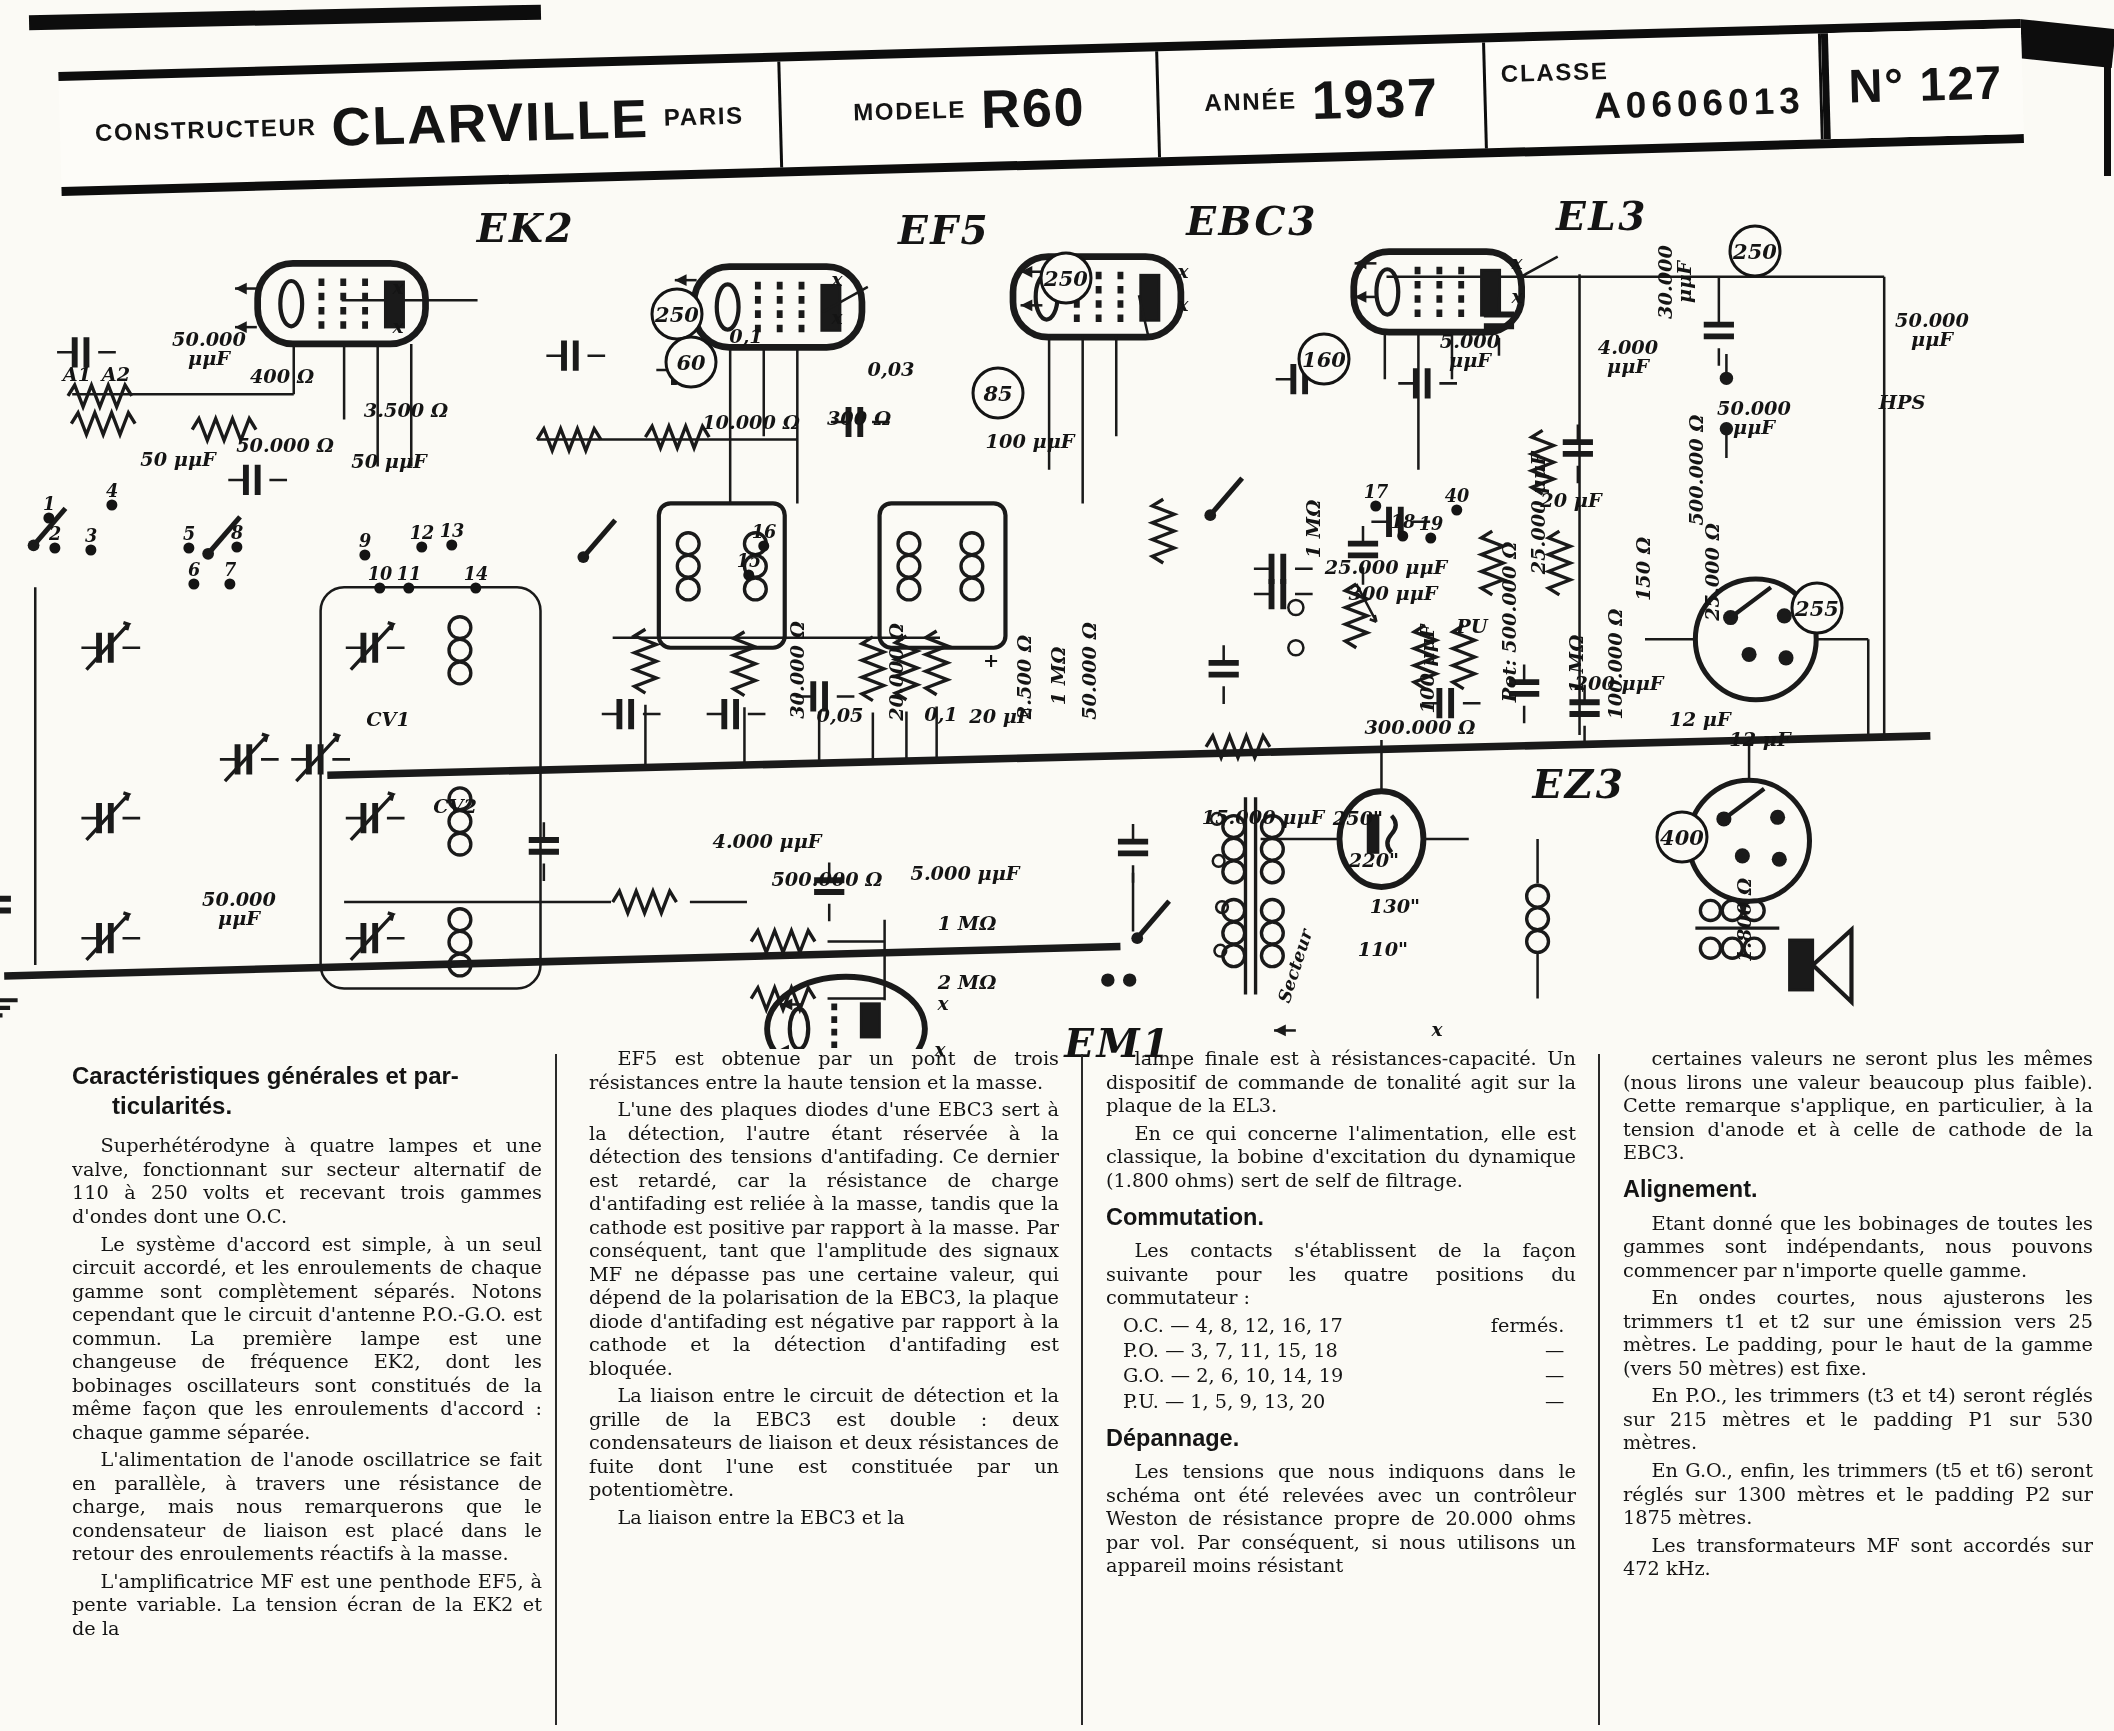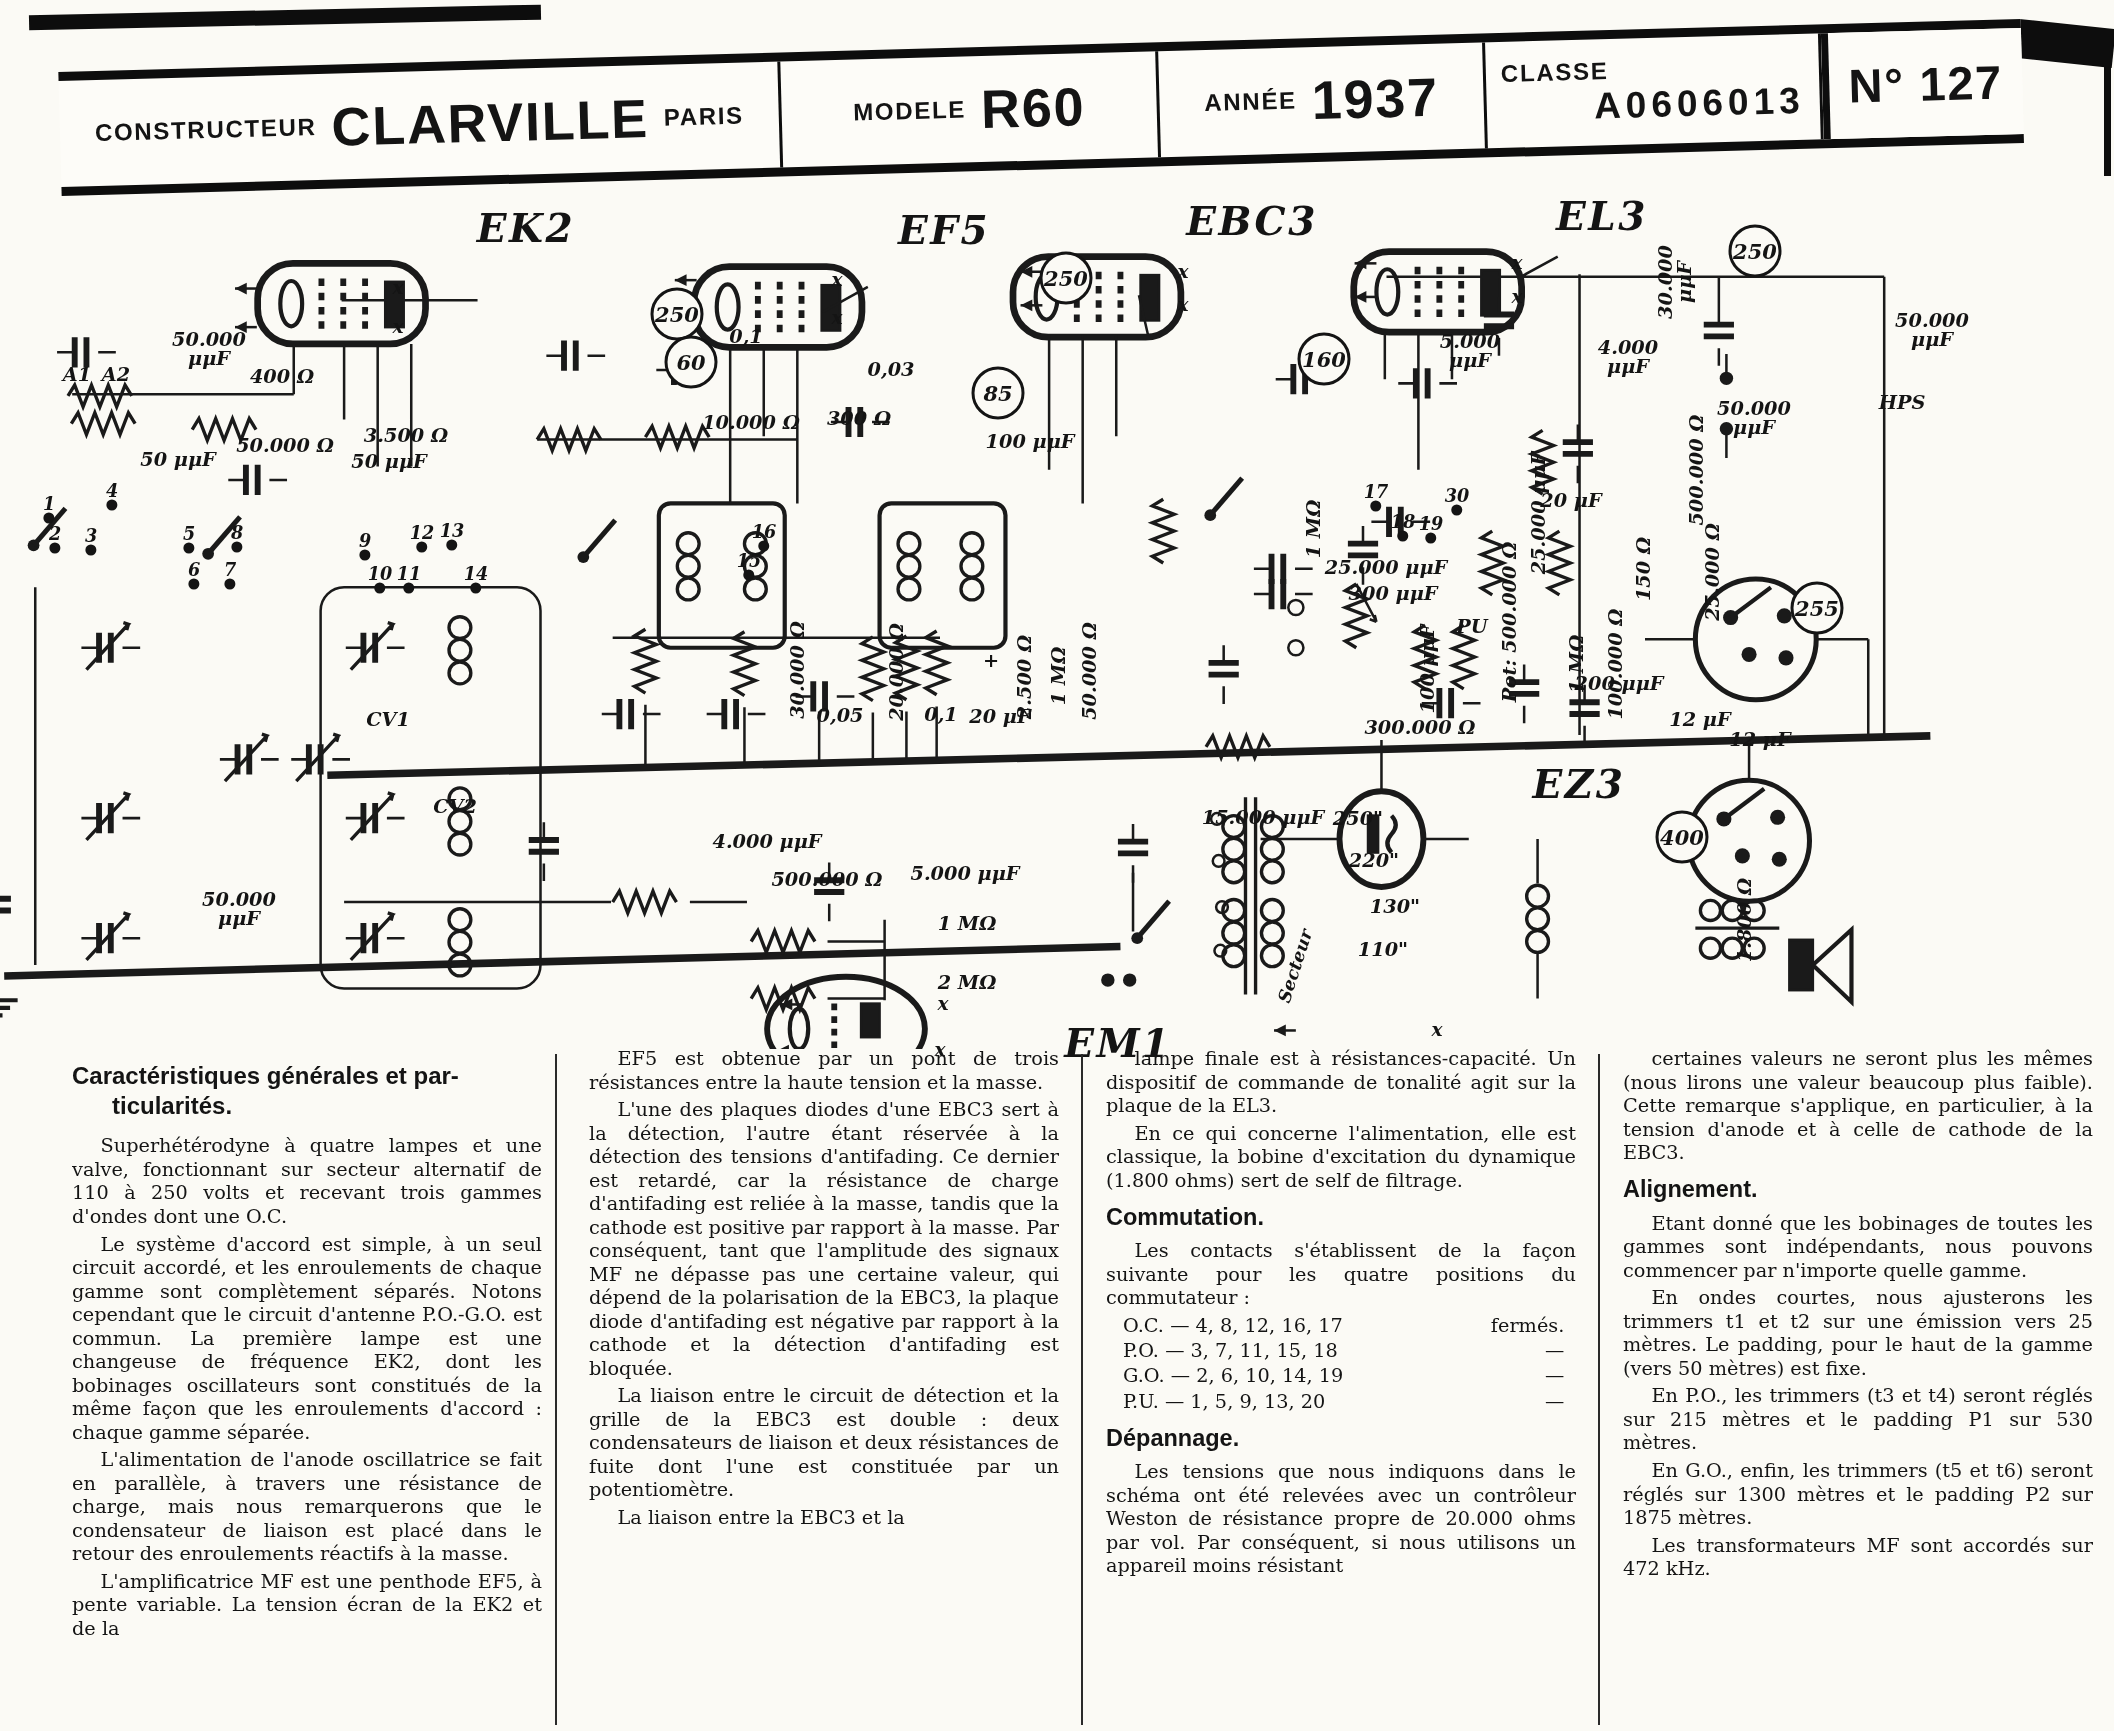--- a/index.html
+++ b/index.html
@@ -325,26 +325,26 @@
       <div class="contact" style="left: 380px; top: 397px;">10</div>
       <div class="contact" style="left: 409px; top: 397px;">11</div>
       <div class="contact" style="left: 422px; top: 356px;">12</div>
       <div class="contact" style="left: 452px; top: 354px;">13</div>
       <div class="contact" style="left: 476px; top: 397px;">14</div>
       <div class="contact" style="left: 749px; top: 384px;">15</div>
       <div class="contact" style="left: 764px; top: 355px;">16</div>
       <div class="contact" style="left: 1376px; top: 315px;">17</div>
       <div class="contact" style="left: 1403px; top: 345px;">18</div>
       <div class="contact" style="left: 1431px; top: 347px;">19</div>
-      <div class="contact" style="left: 1457px; top: 319px;">30</div>
+      <div class="contact" style="left: 1457px; top: 319px;">40</div>
       <div class="lab two" style="left: 209px; top: 173px;">50.000
 μμF</div>
       <div class="lab" style="left: 282px; top: 201px;">400 Ω</div>
       <div class="lab" style="left: 285px; top: 270px;">50.000 Ω</div>
-      <div class="lab" style="left: 406px; top: 235px; margin-top: 25px;">3.500 Ω</div>
+      <div class="lab" style="left: 406px; top: 235px;">3.500 Ω</div>
       <div class="lab" style="left: 389px; top: 286px;">50 μμF</div>
       <div class="lab" style="left: 178px; top: 284px;">50 μμF</div>
       <div class="lab" style="left: 77px; top: 199px;">A1</div>
       <div class="lab" style="left: 116px; top: 199px;">A2</div>
       <div class="lab" style="left: 746px; top: 161px;">0,1</div>
       <div class="lab" style="left: 891px; top: 194px;">0,03</div>
       <div class="lab" style="left: 751px; top: 247px;">10.000 Ω</div>
       <div class="lab" style="left: 859px; top: 243px;">300 Ω</div>
       <div class="lab" style="left: 388px; top: 544px;">CV1</div>
       <div class="lab" style="left: 455px; top: 631px;">CV2</div>

